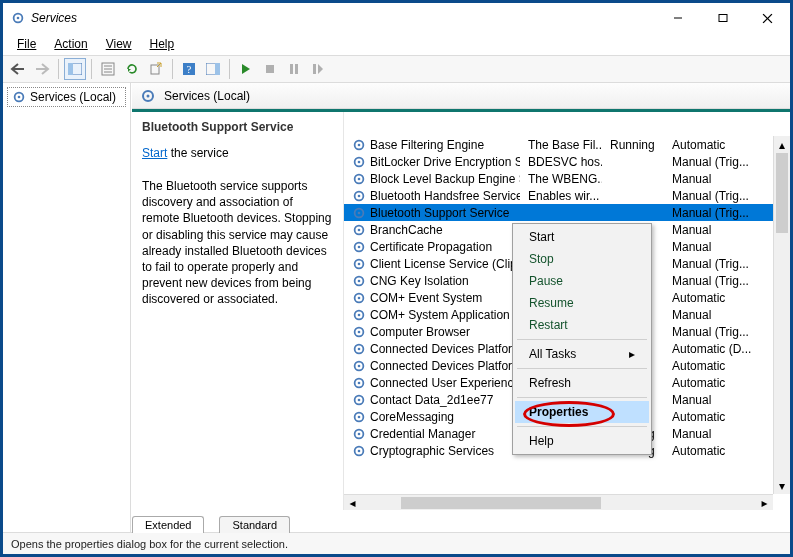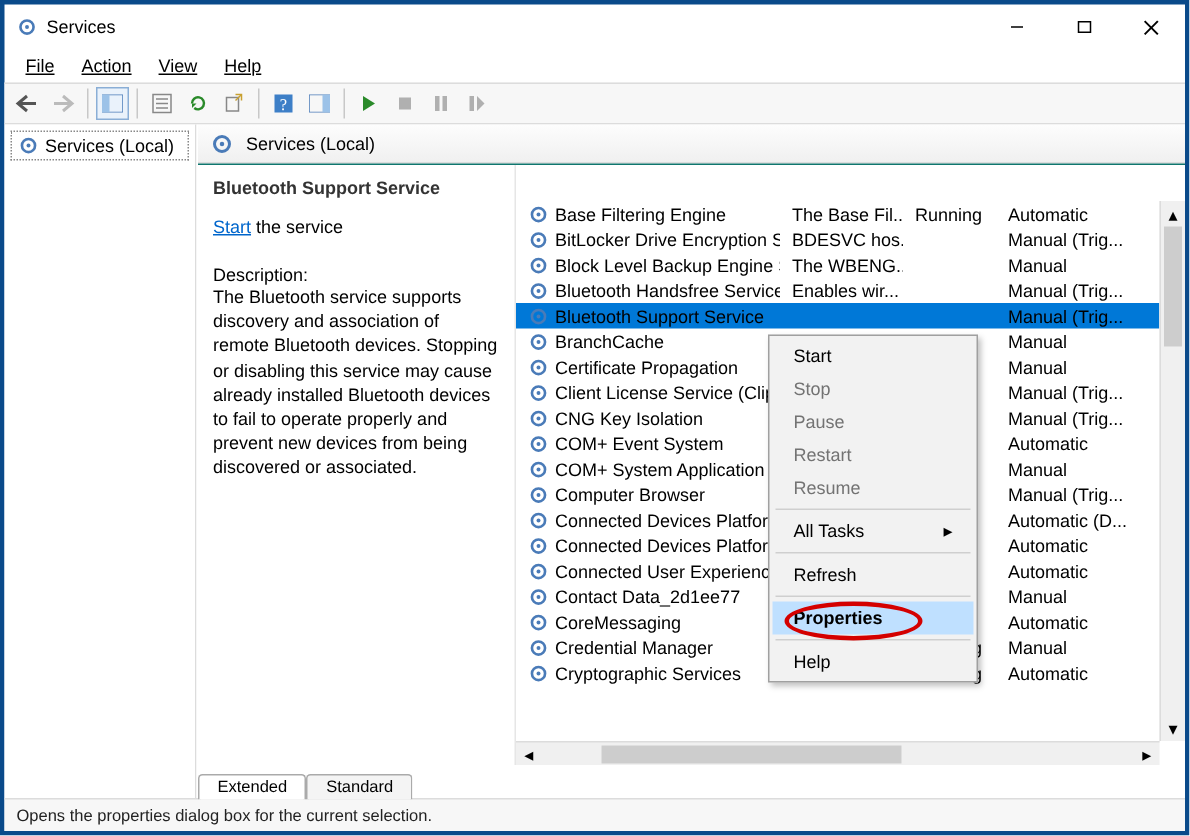--- a/index.html
+++ b/index.html
@@ -1,64 +1,64 @@
 <!DOCTYPE html>
 <html><head>
 <meta charset="utf-8">
 <style>
   * { box-sizing: border-box; }
   html, body { margin: 0; padding: 0; font-family: "Segoe UI", Tahoma, sans-serif; font-size: 12px; background: #fff; }
   .window { width: 793px; height: 557px; border: 3px solid #0a4a8a; position: relative; display: flex; flex-direction: column; background: #fff; }
-  .titlebar { height: 30px; display: flex; align-items: center; padding: 0 0 0 8px; }
+  .titlebar { height: 30px; display: flex; align-items: center; padding: 0 0 0 8px; font-style: italic; }
   .titlebar .title { margin-left: 6px; font-size: 12px; color: #000; }
   .titlebar .spacer { flex: 1; }
   .win-controls { display: flex; height: 100%; }
   .win-btn { width: 45px; display: flex; align-items: center; justify-content: center; }
   .menubar { height: 22px; display: flex; align-items: center; padding: 0 6px; gap: 2px; }
   .menu-item { padding: 2px 8px; text-decoration: underline; }
   .toolbar { height: 28px; border-top: 1px solid #dcdcdc; border-bottom: 1px solid #dcdcdc; background: #f7f7f7; display: flex; align-items: center; padding: 0 4px; gap: 2px; }
   .tool-sep { width: 1px; height: 20px; background: #c8c8c8; margin: 0 3px; }
   .tool-btn { width: 22px; height: 22px; display: flex; align-items: center; justify-content: center; border: 1px solid transparent; }
   .tool-btn.boxed { border: 1px solid #8aaed6; background: #eaf2fb; }
   .body { flex: 1; display: flex; min-height: 0; }
   .tree { width: 128px; border-right: 1px solid #dcdcdc; background: #fff; padding: 4px; }
   .tree-item { display: flex; align-items: center; gap: 4px; padding: 2px 4px; border: 1px dotted #888; }
   .right { flex: 1; display: flex; flex-direction: column; min-width: 0; border-left: 1px solid #fff; }
   .right-header { height: 26px; background: linear-gradient(#fdfdfd, #f0f0f0); border-bottom: 1px solid #dcdcdc; display: flex; align-items: center; padding: 0 8px; gap: 8px; }
-  .right-content { flex: 1; display: flex; min-height: 0; border-top: 1px solid #0f766e; }
+  .right-content { flex: 1; display: flex; min-height: 0; border-top: 3px solid #0f766e; }
   .detail-pane { width: 212px; padding: 8px 10px; border-right: 1px solid #e6e6e6; overflow: hidden; }
   .detail-pane h4 { margin: 0 0 12px 0; font-size: 12px; font-weight: 700; color: #333; }
   .detail-pane .link { color: #0066cc; text-decoration: underline; cursor: pointer; }
   .list-pane { flex: 1; position: relative; overflow: hidden; }
   .list-wrap { position: absolute; inset: 0; overflow: hidden; }
   .header-row { display: flex; height: 24px; background: #fff; border-bottom: 1px solid #e4e4e4; }
   .col { padding: 4px 8px; border-right: 1px solid #e4e4e4; color: #000; display: flex; align-items: center; gap: 6px; white-space: nowrap; overflow: hidden; }
   .c-name { width: 176px; }
   .c-desc { width: 82px; }
   .c-stat { width: 62px; }
   .c-start { flex: 1; }
   .row { display: flex; height: 17px; align-items: center; }
   .row .col { border: none; padding: 0 8px; font-size: 12px; text-overflow: ellipsis; overflow: hidden; }
   .row .c-name { display: flex; align-items: flex-end; gap: 4px; }
   .row.selected { background: #0078d7; color: #fff; }
   .gear-mini { width: 14px; height: 14px; flex: none; }
-  .tabs { height: 22px; display: flex; align-items: flex-end; padding-left: 0; margin-top: -1px; position: relative; background: #fff; }
+  .tabs { height: 22px; display: flex; align-items: flex-end; padding-left: 0; margin-top: -1px; position: relative; background: #fff; gap: 15px; }
   .tab { border: 1px solid #aaa; border-bottom: none; border-radius: 3px 3px 0 0; padding: 2px 12px; font-size: 11px; background: #fff; position: relative; top: 1px; }
   .tab.inactive { background: #f4f4f4; }
   .statusbar { height: 22px; border-top: 1px solid #dcdcdc; background: #f7f7f7; display: flex; align-items: center; padding: 0 8px; font-size: 11px; color: #222; }
   .vscroll { position: absolute; right: 0; top: 24px; bottom: 17px; width: 17px; background: #f0f0f0; border-left: 1px solid #dcdcdc; }
   .vscroll .arrow { height: 17px; display: flex; align-items: center; justify-content: center; background: #f0f0f0; }
   .vscroll .thumb { position: absolute; left: 2px; right: 2px; top: 17px; height: 80px; background: #cdcdcd; }
   .hscroll { position: absolute; left: 0; right: 17px; bottom: 0; height: 17px; background: #f0f0f0; border-top: 1px solid #dcdcdc; display: flex; }
   .hscroll .arrow { width: 17px; display: flex; align-items: center; justify-content: center; }
   .hscroll .track { flex: 1; position: relative; }
   .hscroll .thumb { position: absolute; top: 2px; bottom: 2px; left: 40px; width: 200px; background: #cdcdcd; }
   .context-menu { position: absolute; left: 509px; top: 220px; width: 140px; background: #f2f2f2; border: 1px solid #a0a0a0; box-shadow: 2px 2px 4px rgba(0,0,0,.25); padding: 2px; z-index: 50; }
   .cm-item { padding: 4px 14px; font-size: 12px; color: #000; display: flex; align-items: center; justify-content: space-between; }
-  .cm-item.disabled { color: #737373; }
+  .cm-item.disabled { color: #14532d; }
   .cm-item.highlight { background: #bfe0ff; }
   .cm-sep { height: 1px; background: #cfcfcf; margin: 3px 2px; }
   .oval { position: absolute; left: 520px; top: 398px; width: 92px; height: 26px; border: 3px solid #d40000; border-radius: 50%; z-index: 60; pointer-events: none; }
   .sort-arrow { font-size: 9px; color: #555; }
   svg { display: block; }
 </style>
 </head>
 <body>
 
 <div class="window">
@@ -194,21 +194,20 @@
           </svg>
         <span>Services (Local)</span>
       </div>
 
       <div class="right-content">
         <div class="detail-pane">
           <h4>Bluetooth Support Service</h4>
           <p style="margin:4px 0 18px 0;">
             <span class="link">Start</span><span> the service</span>
           </p>
-          <div>Description:</div>
           <div style="line-height:1.35;">The Bluetooth service supports discovery and association of remote Bluetooth devices.  Stopping or disabling this service may cause already installed Bluetooth devices to fail to operate properly and prevent new devices from being discovered or associated.</div>
         </div>
 
         <div class="list-pane">
           <div class="list-wrap">
             <div id="rows" style="position:absolute; top:24px; left:0; right:17px; bottom:17px; overflow:hidden;">
                 <div class="row">
                   <div class="col c-name">
                     <svg class="gear-mini" viewBox="0 0 16 16">
                       <circle cx="8" cy="8" r="5" fill="none" stroke="#4a7bb8" stroke-width="2"></circle>
@@ -462,22 +461,22 @@
   </div>
 
   <div class="statusbar">
     <span>Opens the properties dialog box for the current selection.</span>
   </div>
 
   <div class="context-menu">
     <div class="cm-item">Start</div>
     <div class="cm-item disabled">Stop</div>
     <div class="cm-item disabled">Pause</div>
+    <div class="cm-item disabled">Resume</div>
     <div class="cm-item disabled">Restart</div>
-    <div class="cm-item disabled">Resume</div>
     <div class="cm-sep"></div>
     <div class="cm-item">
         <span>All Tasks</span>
         <span>▸</span>
       </div>
     <div class="cm-sep"></div>
     <div class="cm-item">Refresh</div>
     <div class="cm-sep"></div>
     <div class="cm-item highlight">
         <b>Properties</b>

